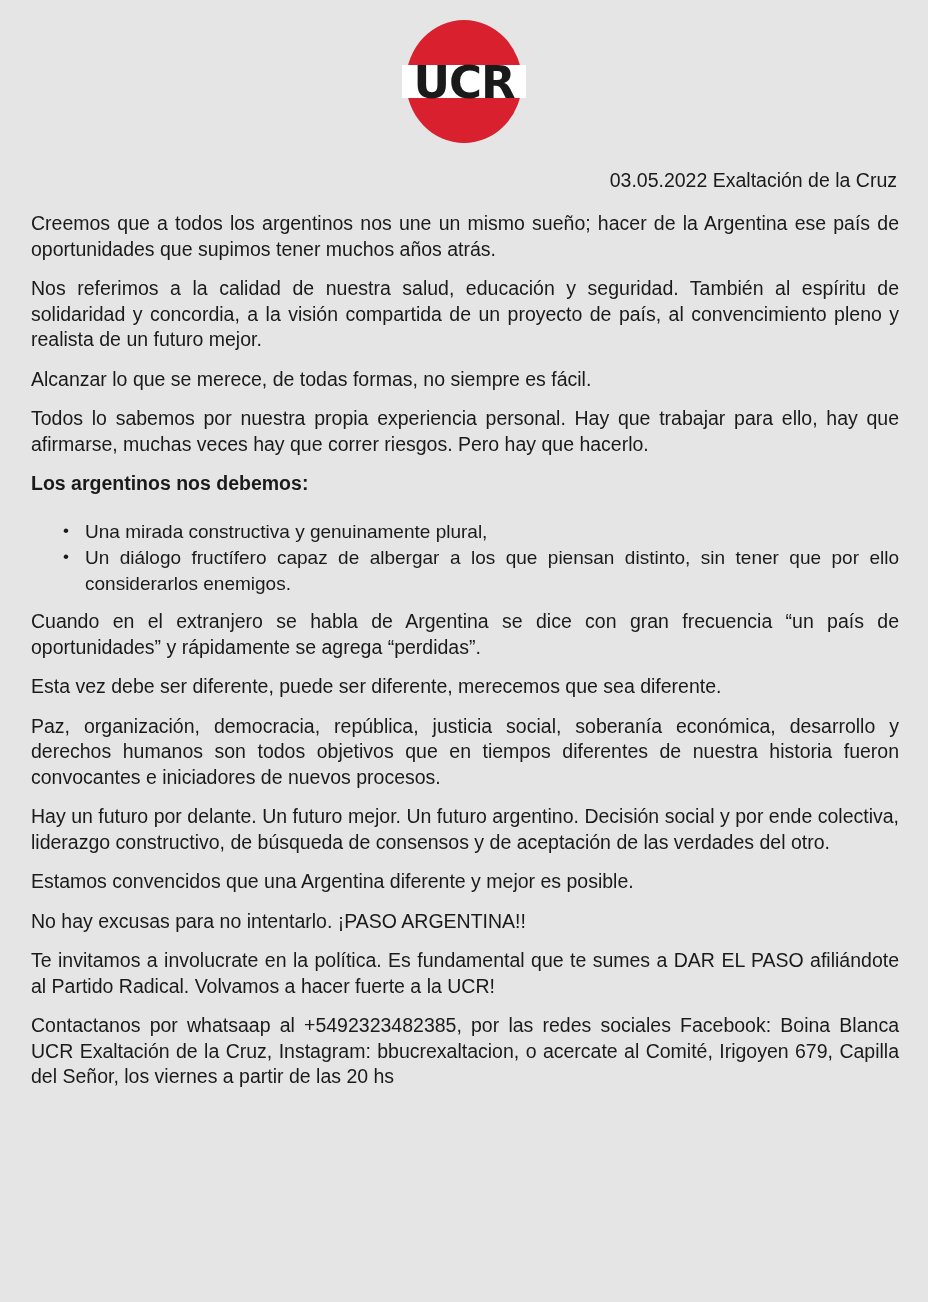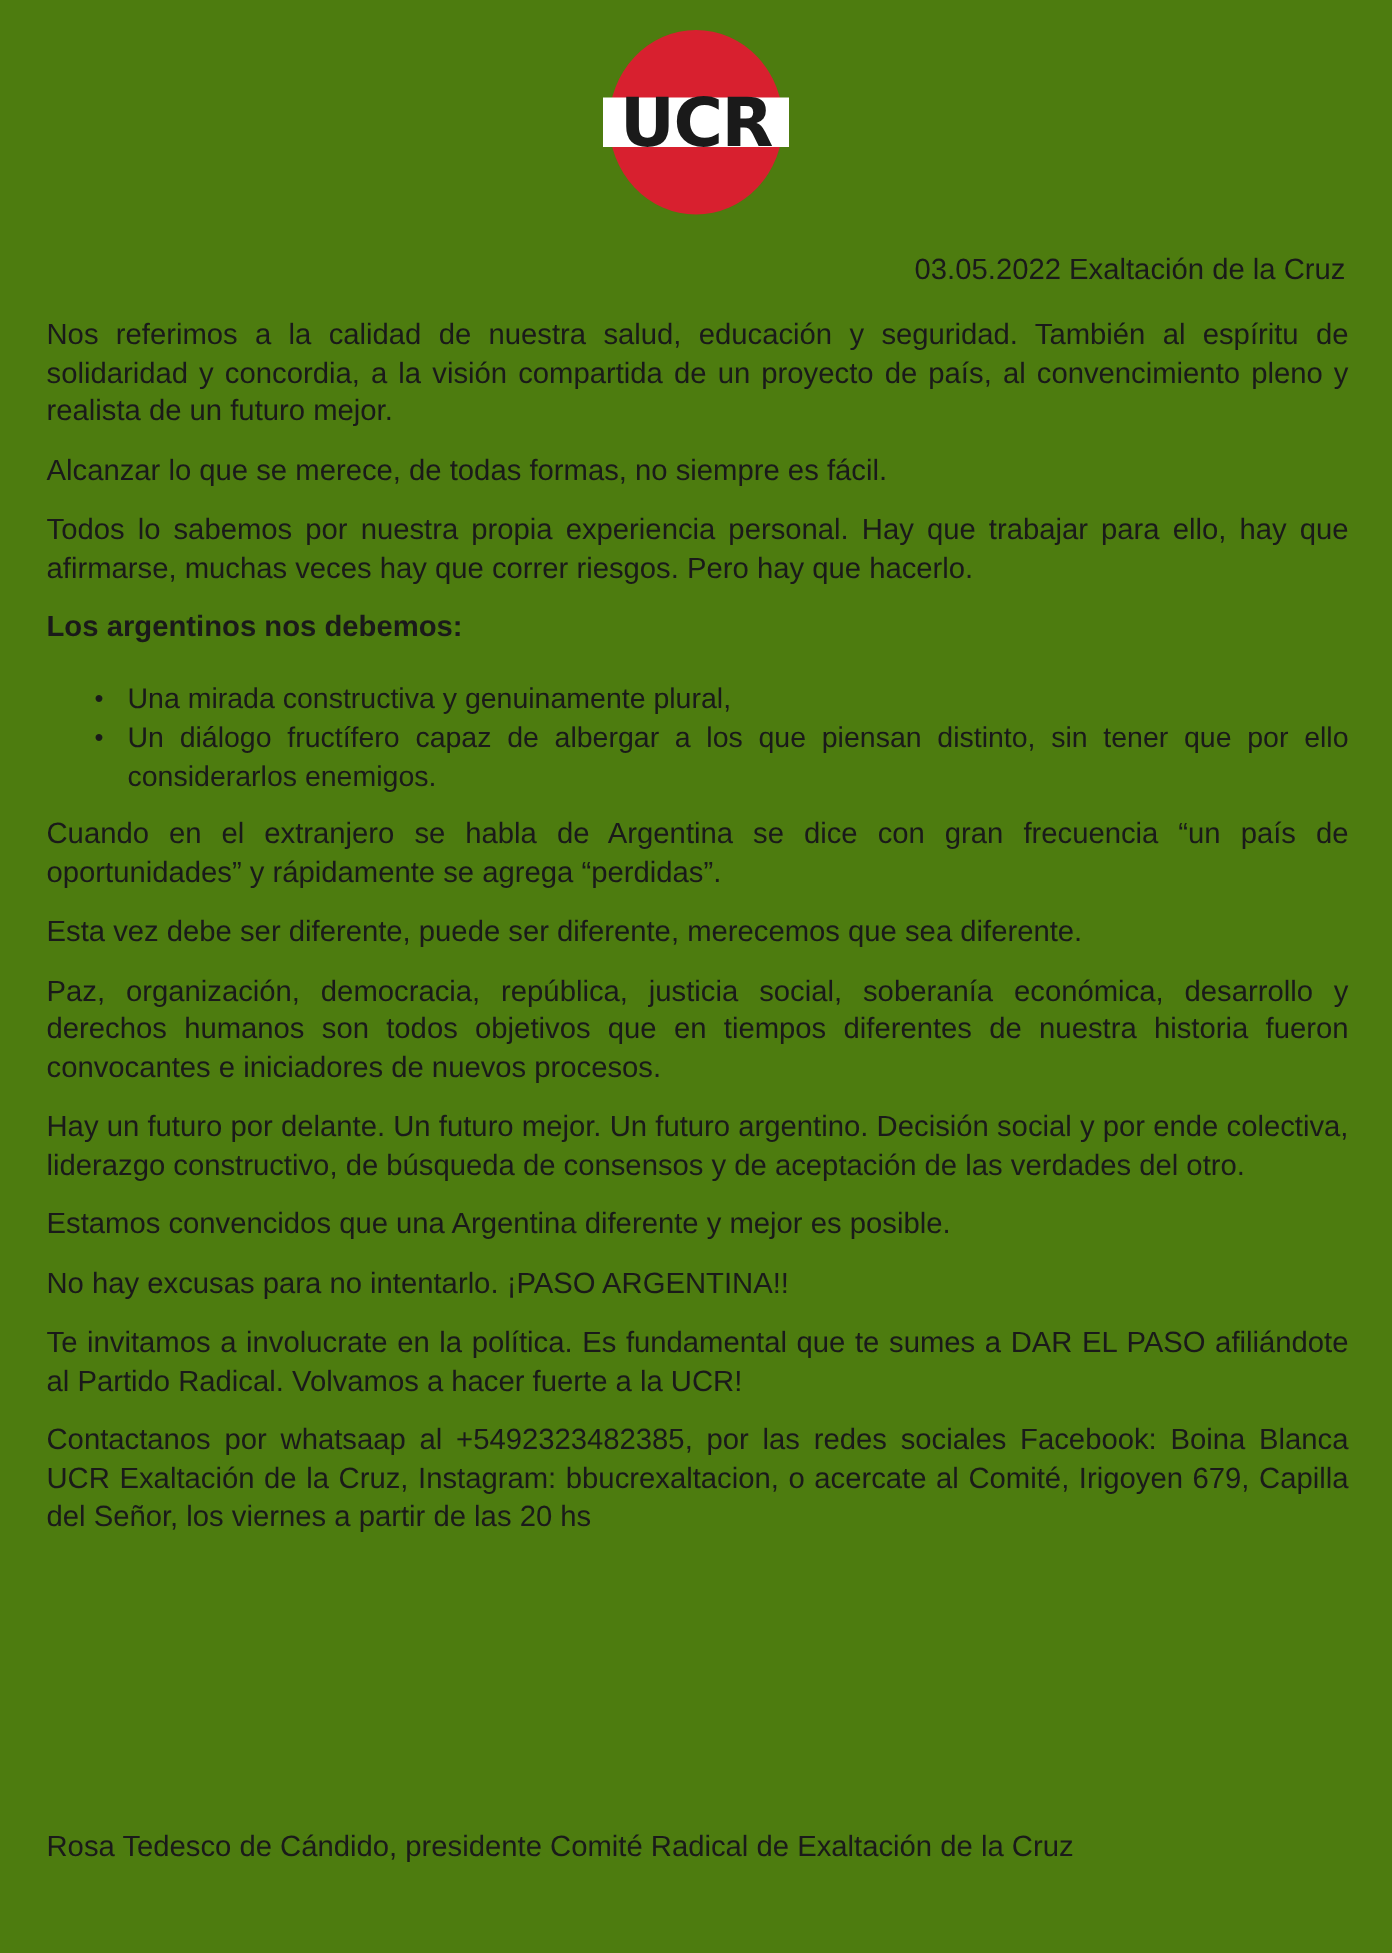--- a/index.html
+++ b/index.html
@@ -12,21 +12,21 @@
     width: 928px;
     height: 1302px;
     font-family: "Liberation Sans", sans-serif;
     color: #0d0d0d;
     overflow: hidden;
   }
   .page {
     position: relative;
     width: 928px;
     height: 1302px;
-    background: #4d7c0f;
+    background: #e5e5e5;
     box-sizing: border-box;
   }
 
   
   .logo-block {
     position: absolute;
     top: 20px;
     left: 0;
     width: 928px;
     display: flex;
@@ -144,20 +144,21 @@
       <div class="logo-band" style="background: rgb(255, 255, 255);"></div>
       <div class="logo-text" style="color: rgb(26, 26, 26);">UCR</div>
     </div>
   </div>
 
   <div class="dateline">03.05.2022 Exaltación de la Cruz</div>
 
   <div class="body-text">
 
 
+    <p class="para">Creemos que a todos los argentinos nos une un mismo sueño;  hacer de la Argentina ese país de oportunidades que supimos tener muchos años atrás.</p>
     <p class="para">Nos referimos a la calidad de nuestra salud, educación y seguridad. También al espíritu de solidaridad y concordia, a la visión compartida de un proyecto de país, al convencimiento pleno y realista de un futuro mejor.</p>
     <p class="para left">Alcanzar lo que se merece, de todas formas, no siempre es fácil.</p>
     <p class="para">Todos lo sabemos por nuestra propia experiencia personal. Hay que trabajar para ello, hay que afirmarse, muchas veces hay que correr riesgos. Pero hay que hacerlo.</p>
     <p class="para left tight">Los argentinos nos debemos:</p>
 
     <ul class="bullets">
       <li>Una mirada constructiva y genuinamente plural,</li>
       <li>Un diálogo fructífero capaz de albergar a los que piensan distinto, sin tener que por ello considerarlos enemigos.</li>
     </ul>
 
@@ -165,15 +166,14 @@
     <p class="para left">Esta vez debe ser diferente, puede ser diferente, merecemos que sea diferente.</p>
     <p class="para">Paz, organización, democracia, república, justicia social, soberanía económica, desarrollo y derechos humanos son todos objetivos que en tiempos diferentes de nuestra historia fueron convocantes e iniciadores de nuevos procesos.</p>
     <p class="para">Hay un futuro por delante. Un futuro mejor. Un futuro argentino. Decisión social y por ende colectiva, liderazgo constructivo, de búsqueda de consensos y de aceptación de las verdades del otro.</p>
     <p class="para left">Estamos convencidos que una Argentina diferente y mejor es posible.</p>
     <p class="para left">No hay excusas para no intentarlo. ¡PASO ARGENTINA!!</p>
     <p class="para">Te invitamos a involucrate en la política. Es fundamental que te sumes a DAR EL PASO afiliándote al Partido Radical.  Volvamos a hacer fuerte a la UCR!</p>
     <p class="para">Contactanos por whatsaap al +5492323482385, por las redes sociales Facebook: Boina Blanca UCR Exaltación de la Cruz, Instagram: bbucrexaltacion, o acercate al Comité, Irigoyen 679, Capilla del Señor, los viernes a partir de las 20 hs</p>
 
   </div>
 
-  <div class="signature">Rosa Tedesco de Cándido, presidente Comité Radical de Exaltación de la Cruz</div>
 
 </div>
 
 </body></html>

